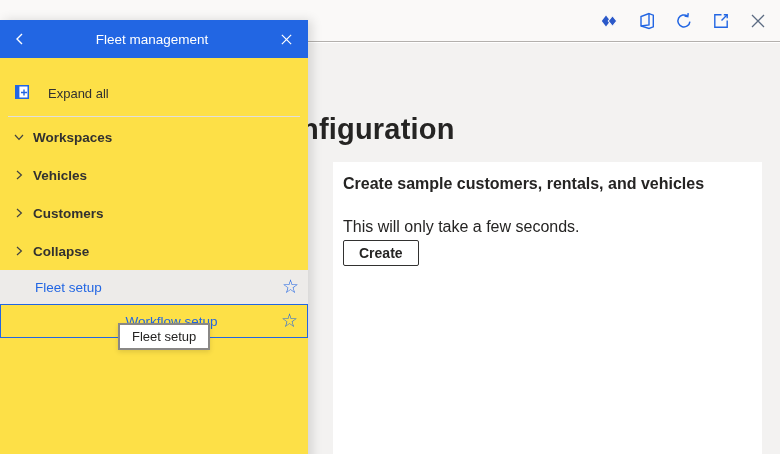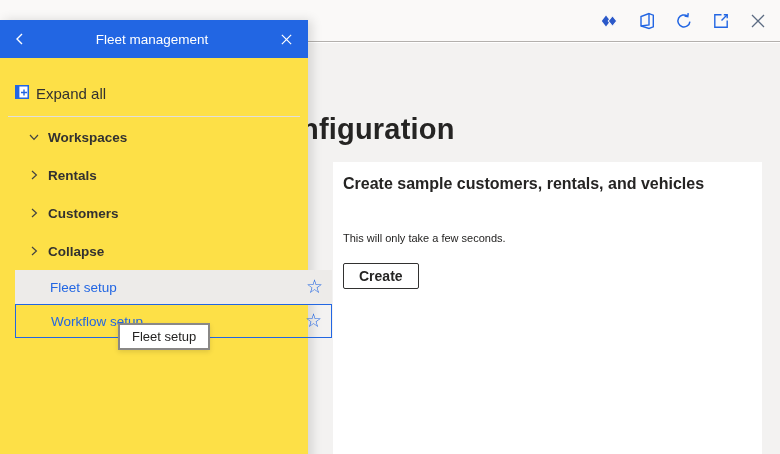--- a/index.html
+++ b/index.html
@@ -15,58 +15,58 @@
   .app-header-icons .hicon { width:18px; height:18px; display:flex;
     align-items:center; justify-content:center; cursor:pointer; }
 
   .content { position:absolute; left:0; top:43px; width:780px; height:411px;
     background:#f3f2f1; }
   .page-title { position:absolute; left:301px; top:70px; font-size:29px;
     font-weight:600; color:#252423; letter-spacing:.2px; }
   .card { position:absolute; left:333px; top:119px; width:429px; height:335px;
     background:#ffffff; padding:13px 16px 0 10px; }
   .card-heading { font-size:16px; font-weight:700; color:#252423; }
-  .card-desc { margin-top:39px; font-size:11px; color:#252423; }
-  .create-btn { margin-top:19px; display:inline-block; background:#fff;
+  .card-desc { margin-top:25px; font-size:16px; color:#252423; }
+  .create-btn { margin-top:4px; display:inline-block; background:#fff;
     border:1.5px solid #323130; border-radius:2px; padding:4px 15px;
     font-size:14px; font-weight:600; color:#252423; cursor:pointer;
     font-family:inherit; }
 
   
   .panel { position:absolute; left:0; top:20px; width:308px; height:449px;
     background:#fde047; box-shadow:4px 0 10px rgba(0,0,0,.13); z-index:5; }
   .panel-header { height:38px; background:#2266E3; display:flex;
     align-items:center; color:#fff; }
   .panel-back { width:40px; display:flex; justify-content:center;
     align-items:center; cursor:pointer; }
   .panel-title { flex:1; text-align:center; font-size:13.5px; }
   .panel-close { width:44px; display:flex; justify-content:center;
     align-items:center; cursor:pointer; }
 
   .panel-tools { position:absolute; left:15px; top:65px; display:flex;
     gap:22px; align-items:center; }
-  .tool-btn { display:flex; gap:7px; align-items:center; cursor:pointer;
-    font-size:15px; color:#323130; }
+  .tool-btn { display:flex; gap:19px; align-items:center; cursor:pointer;
+    font-size:13px; color:#323130; }
 
   .panel-divider { position:absolute; left:8px; right:8px; top:96px;
     border-top:1px solid #e1dfdd; }
 
-  .tree { position:absolute; left:0; top:98px; width:332px;padding-left:15px; }
+  .tree { position:absolute; left:0; top:98px; width:308px; }
   .tree-row { height:38px; display:flex; align-items:center; cursor:pointer;
     position:relative; }
   .tree-row .chev { width:20px; margin-left:13px; display:flex;
     align-items:center; }
   .tree-row .grp-label { font-size:13.5px; font-weight:600; color:#323130; }
   .tree-link { font-size:13.5px; color:#2266E3; }
   .row-reservation .leaf-icon { margin-left:25px; margin-right:13px;
     display:flex; align-items:center; }
   .row-child-plain { height:34px; }
   .row-child-plain .tree-link { margin-left:35px; }
   .row-hover { background:#edebe9; }
-  .row-focus { border:1px solid #2266E3; }
+  .row-focus { border:1px solid #2266E3;justify-content:center; }
   .star { position:absolute; right:9px; top:50%; transform:translateY(-54%);
     color:#2266E3; font-size:19px; line-height:1; cursor:pointer;
     font-family:"DejaVu Sans",sans-serif; }
 
   .tooltip { position:absolute; left:118px; top:303px; z-index:9;
     background:#fff; border:2px solid #8a8886; padding:4px 12px;
     font-size:13px; color:#252423; box-shadow:0 2px 5px rgba(0,0,0,.12);
     white-space:nowrap; }
 </style>
 </head>
@@ -160,21 +160,21 @@
         <span class="grp-label">Workspaces</span>
       </div>
 
 
       <div class="tree-row">
         <span class="chev">
           <svg width="12" height="12" viewBox="0 0 12 12" fill="none" stroke="#424242" stroke-width="1.2">
             <path d="M4 2 L8.4 6 L4 10"></path>
           </svg>
         </span>
-        <span class="grp-label">Rentals</span>
+        <span class="grp-label">Vehicles</span>
       </div>
 
       <div class="tree-row">
         <span class="chev">
           <svg width="12" height="12" viewBox="0 0 12 12" fill="none" stroke="#424242" stroke-width="1.2">
             <path d="M4 2 L8.4 6 L4 10"></path>
           </svg>
         </span>
         <span class="grp-label">Customers</span>
       </div>

